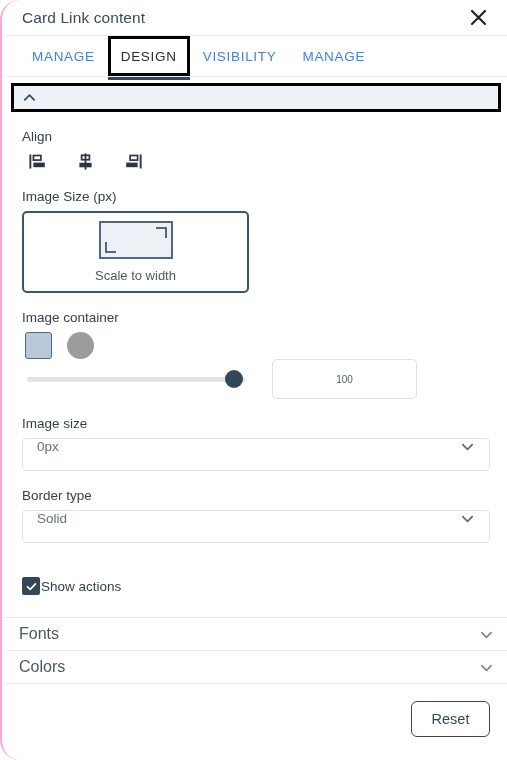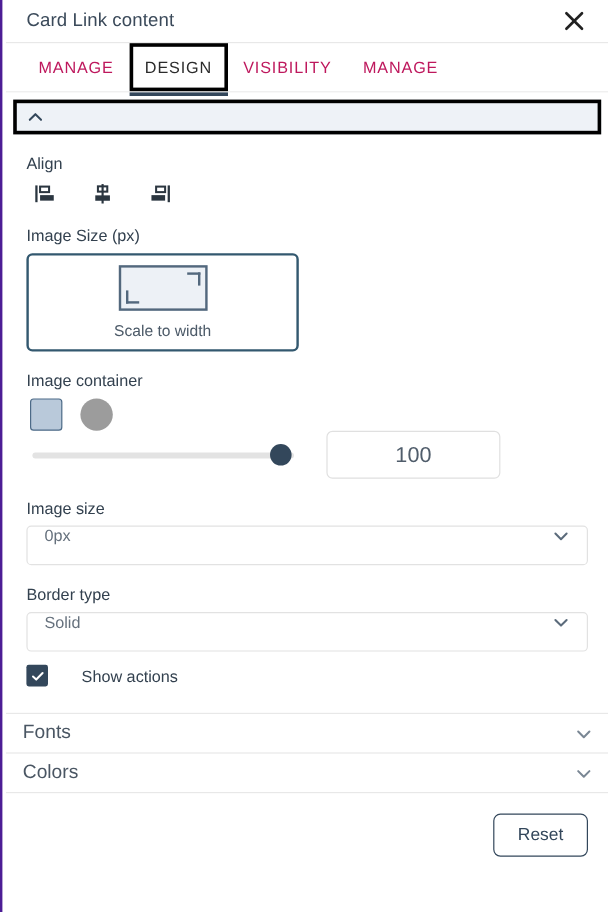--- a/index.html
+++ b/index.html
@@ -6,22 +6,23 @@
   html, body {
     width: 507px; height: 760px;
     background: #ffffff;
     font-family: "Liberation Sans", sans-serif;
     overflow: hidden;
   }
   #root {
     position: relative;
     width: 507px; height: 760px;
     background: #ffffff;
-    border-left: 2px solid #4c1d95;
+    border-left: 2px solid #f9a8d4;
     padding-left: 3px;
+    border-radius: 20px;
   }
 
   
   .titlebar {
     height: 36px;
     display: flex; align-items: center;
     padding: 0 14px 0 17px;
     border-bottom: 1px solid #e8e8e8;
   }
   .title-text {
@@ -40,21 +41,21 @@
     height: 41px;
     display: flex; align-items: stretch;
     padding-left: 14px;
     border-bottom: 1px solid #ededed;
   }
   .tab {
     display: flex; align-items: center;
     padding: 0 13px;
     font-size: 13.5px;
     letter-spacing: .7px;
-    color: #be185d;
+    color: #3b82f6;
     cursor: pointer;
     position: relative;
   }
   .tab.active {
     color: #2b2b2b;
     outline: 3px solid #000;
     outline-offset: -3px;
   }
   .tab.active::after {
     content: "";
@@ -156,42 +157,42 @@
     width: 18px; height: 18px; border-radius: 50%;
     background: #33475b;
     left: 198px;
   }
   .num-box {
     width: 145px; height: 40px;
     margin-left: 27px;
     border: 1px solid #e0e0e0;
     border-radius: 5px;
     display: flex; align-items: center; justify-content: center;
-    font-size: 18px; color: #505d6b;
+    font-size: 10px; color: #505d6b;
     background: #fff;
     cursor: text;
   }
 
   
   .select {
     width: 100%; height: 33px;
     border: 1px solid #e2e2e2;
     border-radius: 4px;
     display: flex; 
     padding: 0 14px;
     font-size: 13.5px; color: #66717d;
     cursor: pointer;
     background: #fff;
   }
   .select .sv { flex: 1; }
 
   
   .check-row {
-    display: flex; align-items: center; gap: 28px;
-    margin-top: 11px;
+    display: flex; align-items: center; gap: 1px;
+    margin-top: 34px;
     cursor: pointer;
   }
   .check-box {
     width: 18px; height: 18px;
     background: #33475b; border-radius: 2px;
     display: flex; align-items: center; justify-content: center;
   }
   .check-label { font-size: 13.5px; color: #33414f; }
 
   

